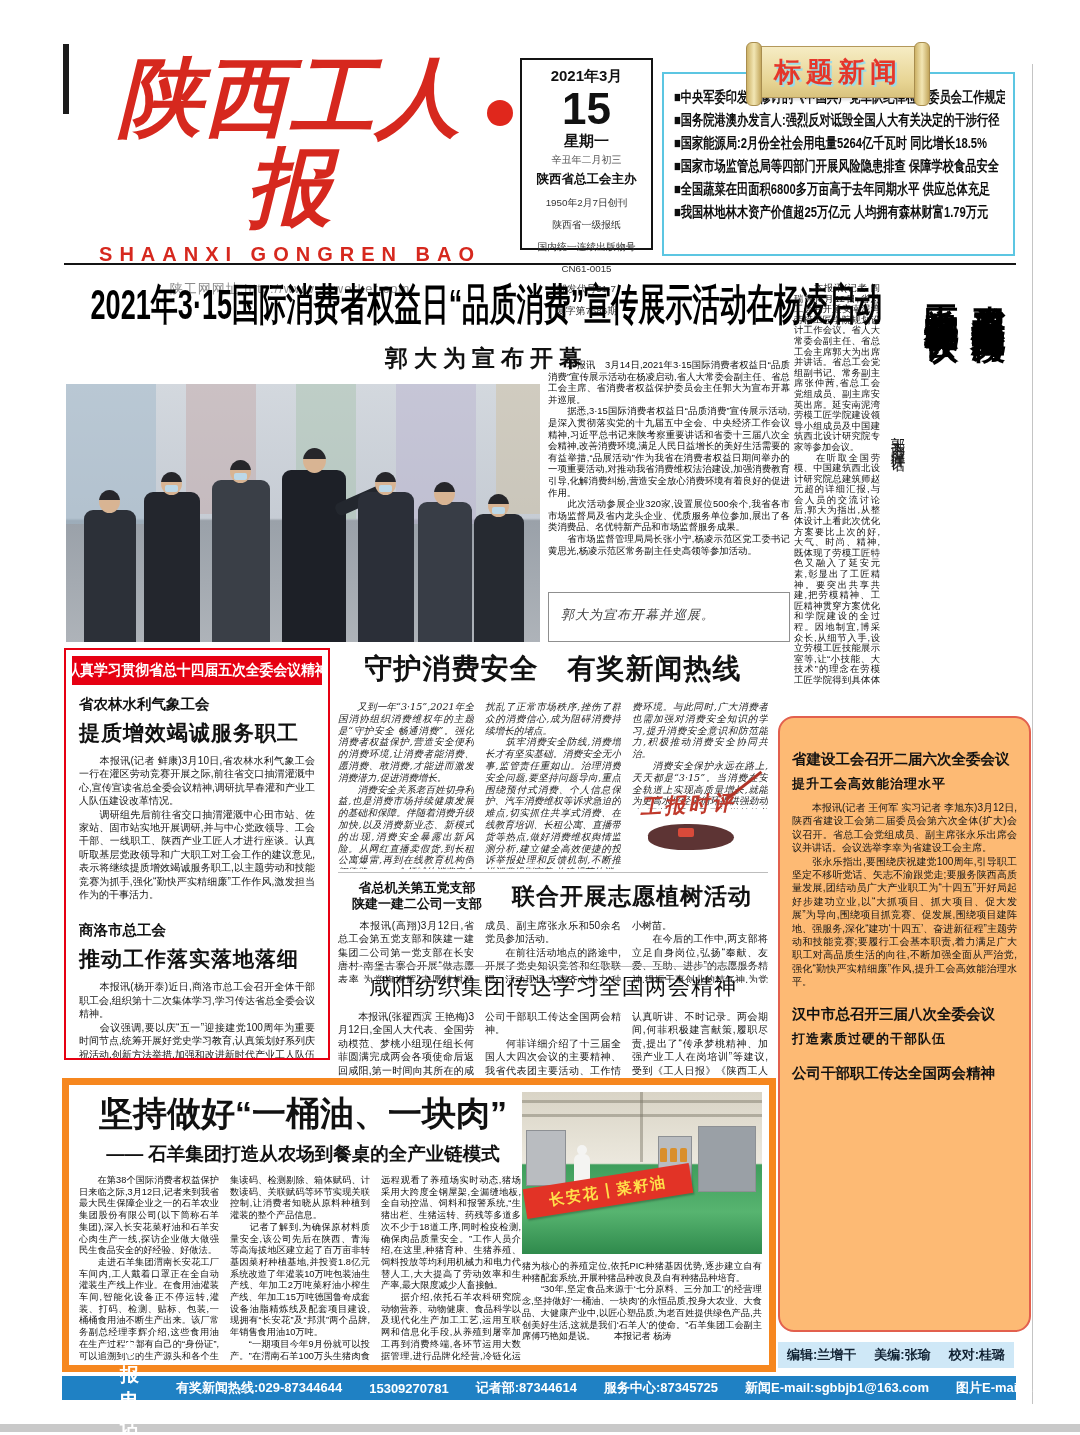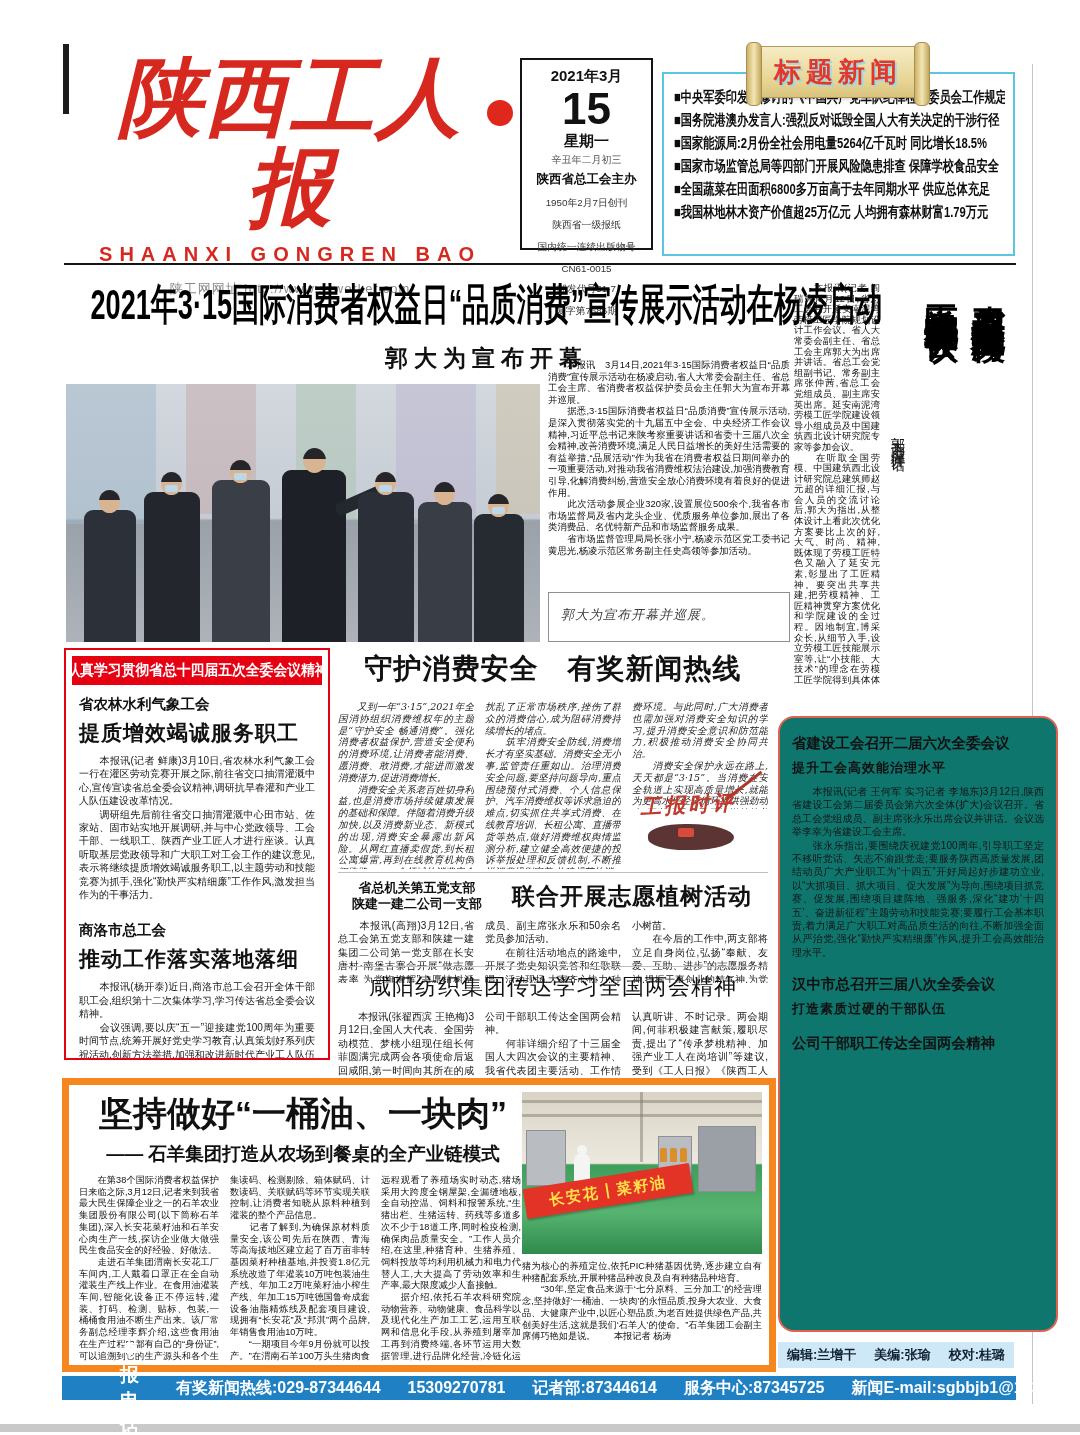--- a/index.html
+++ b/index.html
@@ -113,22 +113,22 @@
   #tree-title { flex:1; text-align:center; font-size:23px; font-weight:900; letter-spacing:1px; }
   #tree-cols { display:flex; gap:11px; margin-top:7px; }
   .tree-col { width:136px; height:64px; overflow:hidden; }
 
   #xianyang-block { left:338px; top:972px; width:430px; height:102px; }
   #xianyang-title { text-align:center; font-size:22px; font-weight:400; letter-spacing:1px; }
   #xianyang-cols { display:flex; gap:11px; margin-top:8px; }
   .xy-col { width:136px; height:66px; overflow:hidden; }
 
   
-  #right-box { left:778px; top:716px; width:280px; height:616px; border:2px solid #e2604e; border-radius:16px;
-    background:#0f766e; padding:16px 12px 0; overflow:hidden; }
+  #right-box { left:778px; top:716px; width:253px; height:616px; border:2px solid #e2604e; border-radius:16px;
+    background:#fdba74; padding:32px 12px 0; overflow:hidden; }
   .rb-article { margin-bottom:16px; }
   .rb-title { font-size:13px; font-weight:900; letter-spacing:1px; margin:6px 0 8px; }
 
   #editor-strip { left:778px; top:1342px; width:236px; height:26px; background:#cfe8f7;
     display:flex; justify-content:space-around; align-items:center; font-size:13px; font-weight:700; color:#123; }
 
   
   #orange-box { left:62px; top:1078px; width:714px; height:294px; border:7px solid #f6871f; background:#fff; }
   #orange-title { position:absolute; left:8px; top:6px; width:452px; text-align:center; }
   #orange-title .fit { font-size:34px; font-weight:900; letter-spacing:0; }
@@ -144,21 +144,21 @@
   #factory-worker::before { content:""; position:absolute; left:3px; top:-9px; width:10px; height:10px; border-radius:50%; background:#f4f4f2; }
   #factory-banner { position:absolute; left:2px; top:84px; width:168px; height:30px; background:#e23326;
     transform:rotate(-9deg); display:flex; align-items:center; justify-content:center; box-shadow:1px 2px 2px rgba(0,0,0,.25); }
   #factory-banner span { color:#ffe04a; font-weight:900; font-size:15px; letter-spacing:2px; white-space:nowrap; }
   #orange-col4 { position:absolute; right:7px; top:176px; width:240px; height:102px; overflow:hidden;
     font-size:9.2px; line-height:11.7px; text-align:justify; white-space:pre-line; }
 
   
   #bottom-bar { left:62px; top:1376px; width:954px; height:24px; background:#1f81c4; display:flex; align-items:center; color:#fff; }
   #bottom-bar .label { font-size:19px; font-weight:900; letter-spacing:3px; margin:0 34px 0 58px; }
-  #bottom-bar .item { font-size:16px; font-weight:700; margin-right:27px; white-space:nowrap;text-align:right; }
+  #bottom-bar .item { font-size:13px; font-weight:700; margin-right:27px; white-space:nowrap;text-align:right; }
 </style>
 </head>
 <body>
 
 <div class="abs" id="corner-mark"></div>
 
 <div class="abs" id="masthead">
   <div id="masthead-title">陕西工人报</div>
   <div id="masthead-pinyin">SHAANXI GONGREN BAO</div>
   <div id="masthead-site">陕工网网址:http://www.sxworker.com</div>

